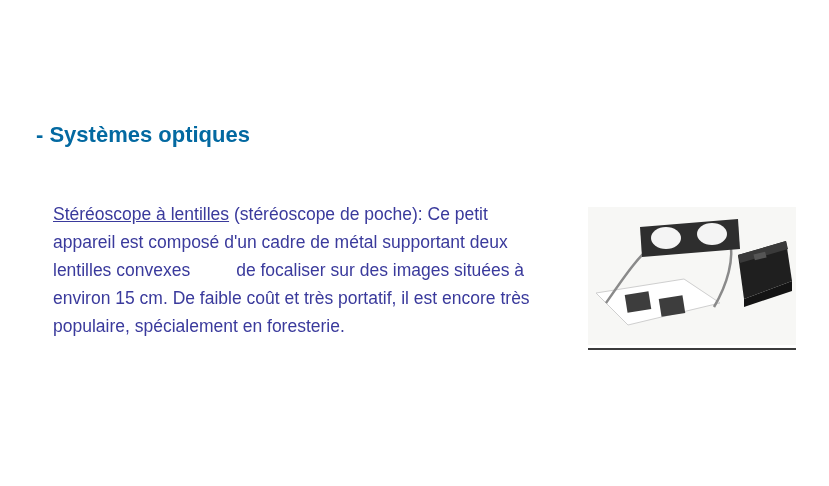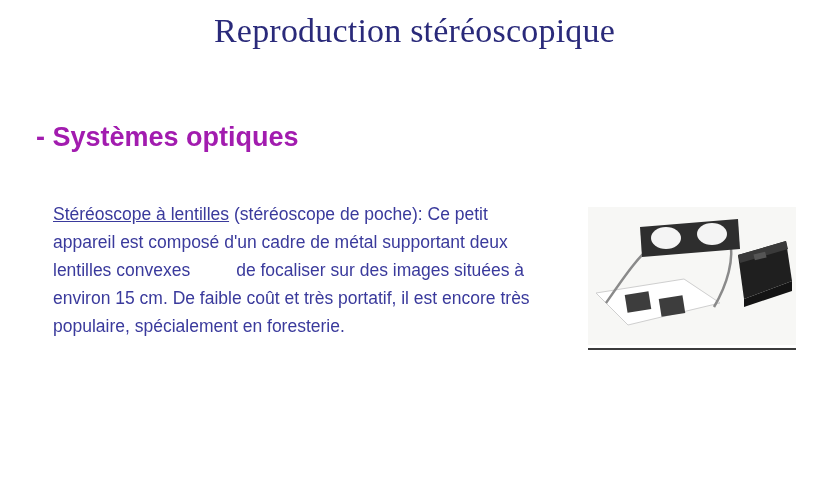--- a/index.html
+++ b/index.html
@@ -30,23 +30,23 @@
     font-size: 34px;
     font-weight: normal;
     color: #2a2a7a;
     letter-spacing: 0.2px;
   }
   .subtitle {
     position: absolute;
     left: 36px;
     top: 122px;
     font-family: "Liberation Sans", sans-serif;
-    font-size: 27px;
+    font-size: 22px;
     font-weight: bold;
-    color: #a21caf;
+    color: #0369a1;
     white-space: nowrap;
   }
   .body-text {
     position: absolute;
     left: 53px;
     top: 200px;
     width: 500px;
     font-family: "Liberation Sans", sans-serif;
     font-size: 17.5px;
     line-height: 28px;
@@ -78,21 +78,20 @@
     width: 208px;
     height: 2px;
     background: #3b3b3b;
   }
 </style>
 </head>
 <body>
 
 <div class="slide">
 
-  <div class="title">Reproduction stéréoscopique</div>
 
   <div class="subtitle">- Systèmes optiques</div>
 
   <div class="body-text">
     <span class="lead">Stéréoscope à lentilles</span><span> (stéréoscope de poche): Ce petit appareil est composé d'un cadre de métal supportant deux lentilles convexes</span><span class="gap"></span><span>de focaliser sur des images situées à environ 15 cm. De faible coût et très portatif, il est encore très populaire, spécialement en foresterie.</span>
   </div>
 
   <div class="figure">
     <svg width="208" height="138" viewBox="0 0 208 138">
       <rect x="0" y="0" width="208" height="138" fill="#f7f7f5"></rect>

